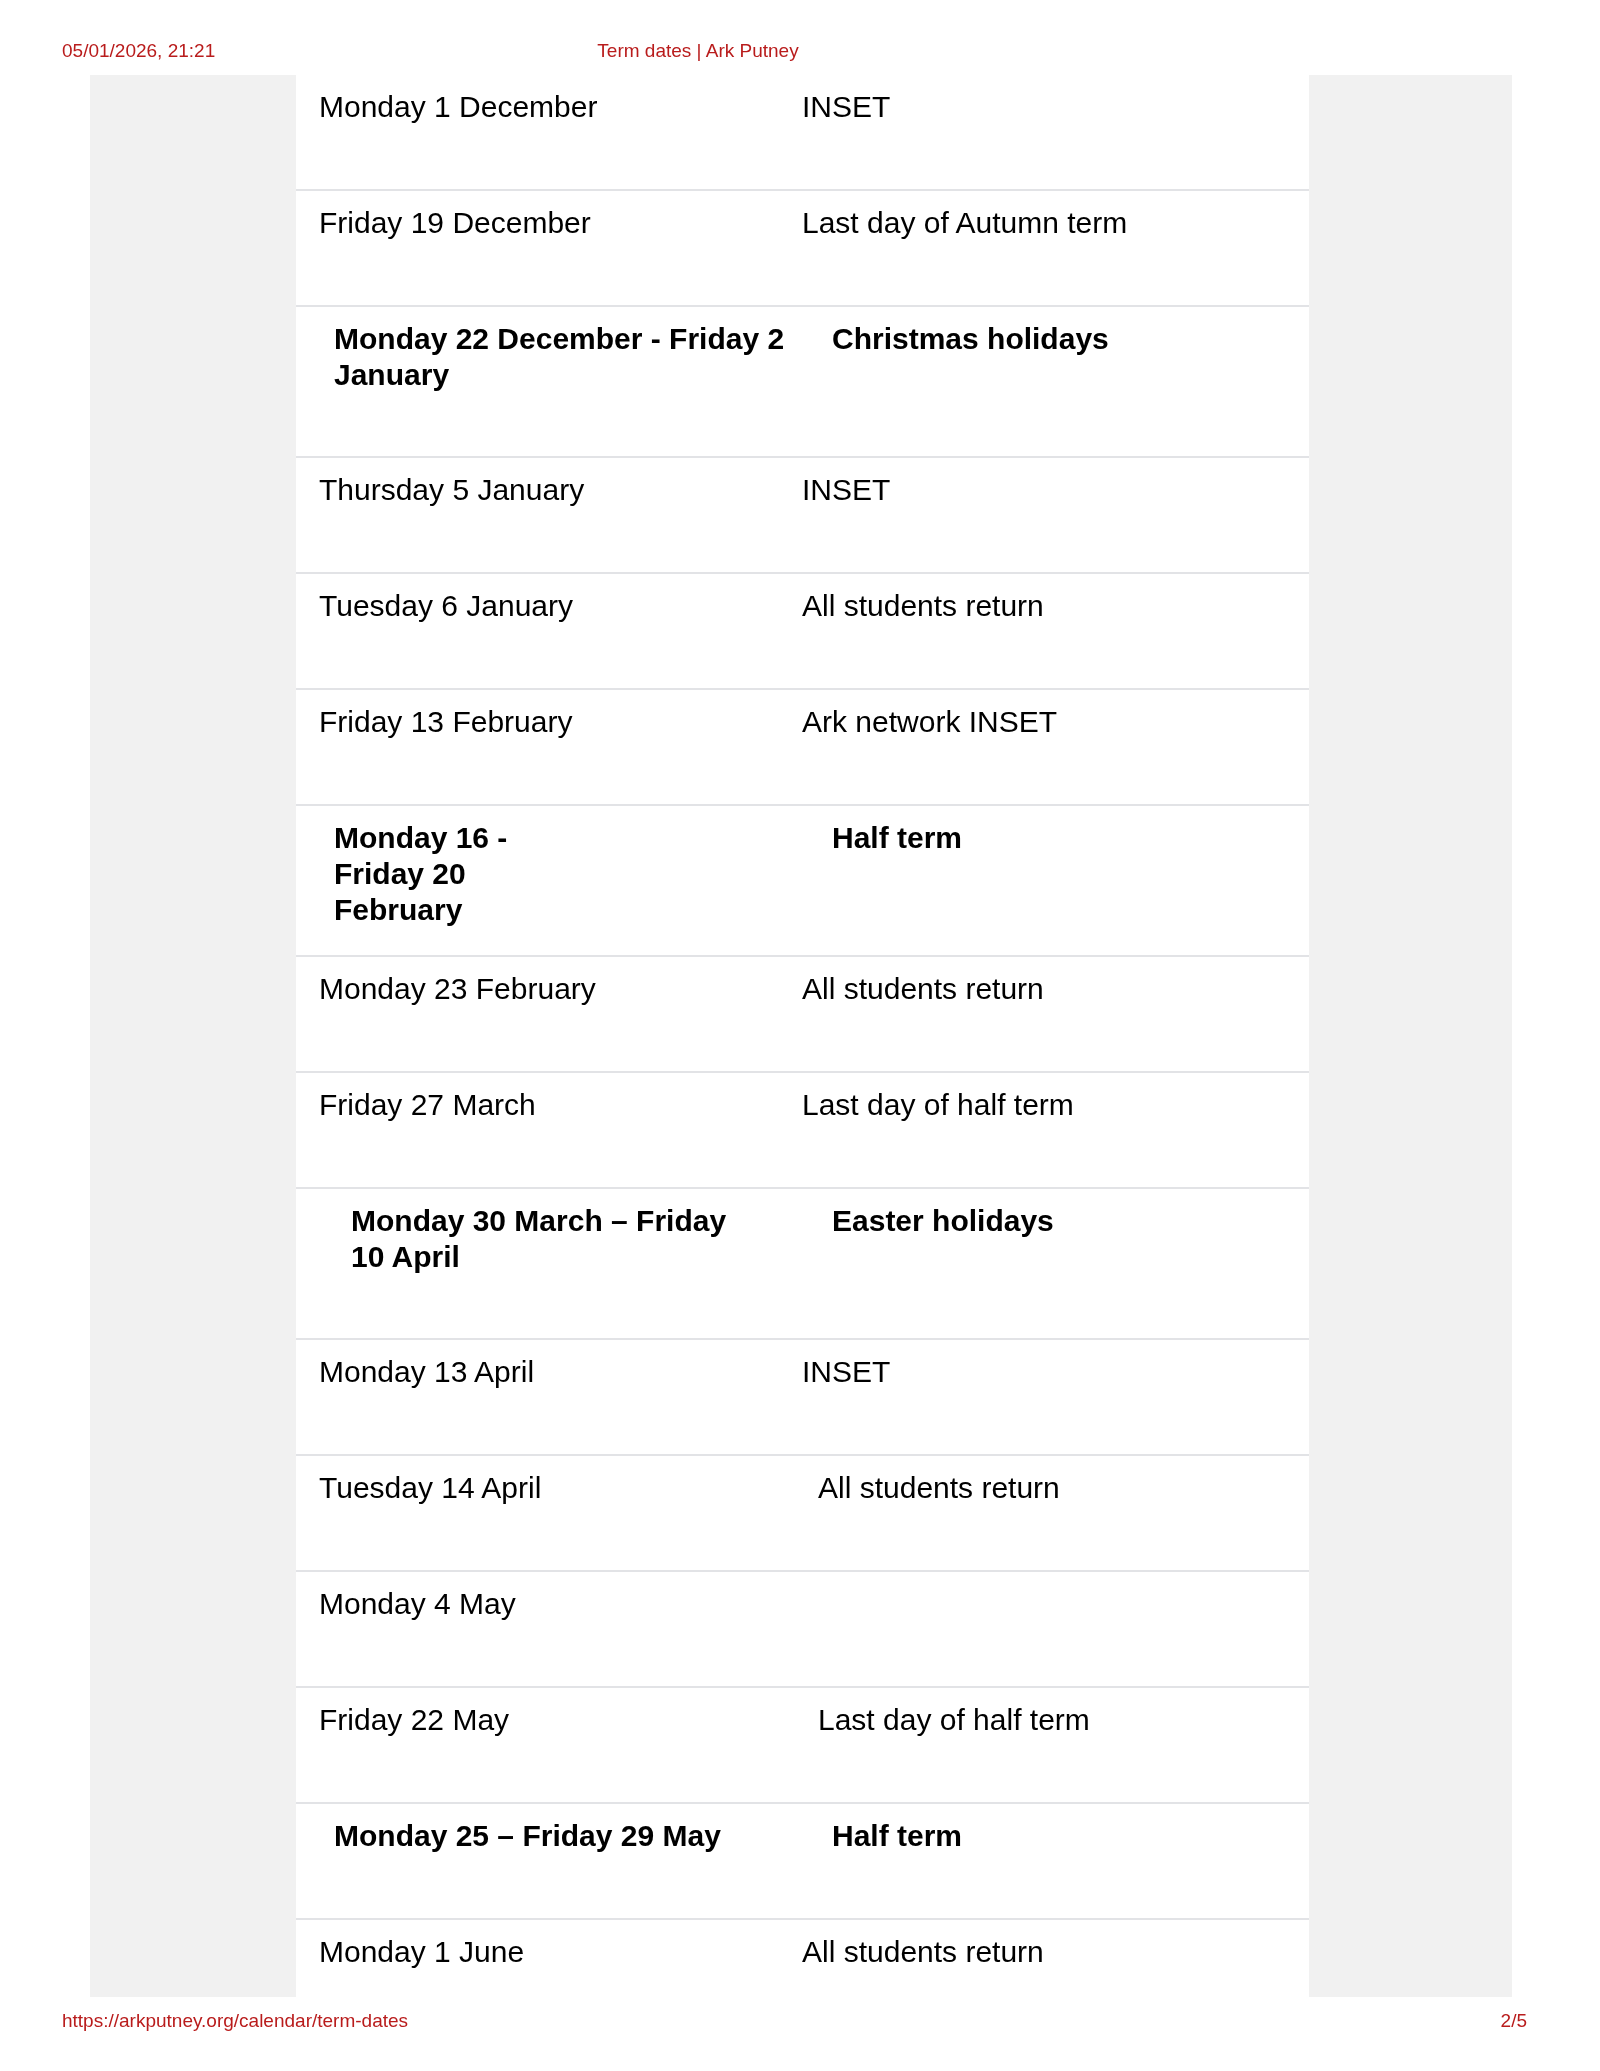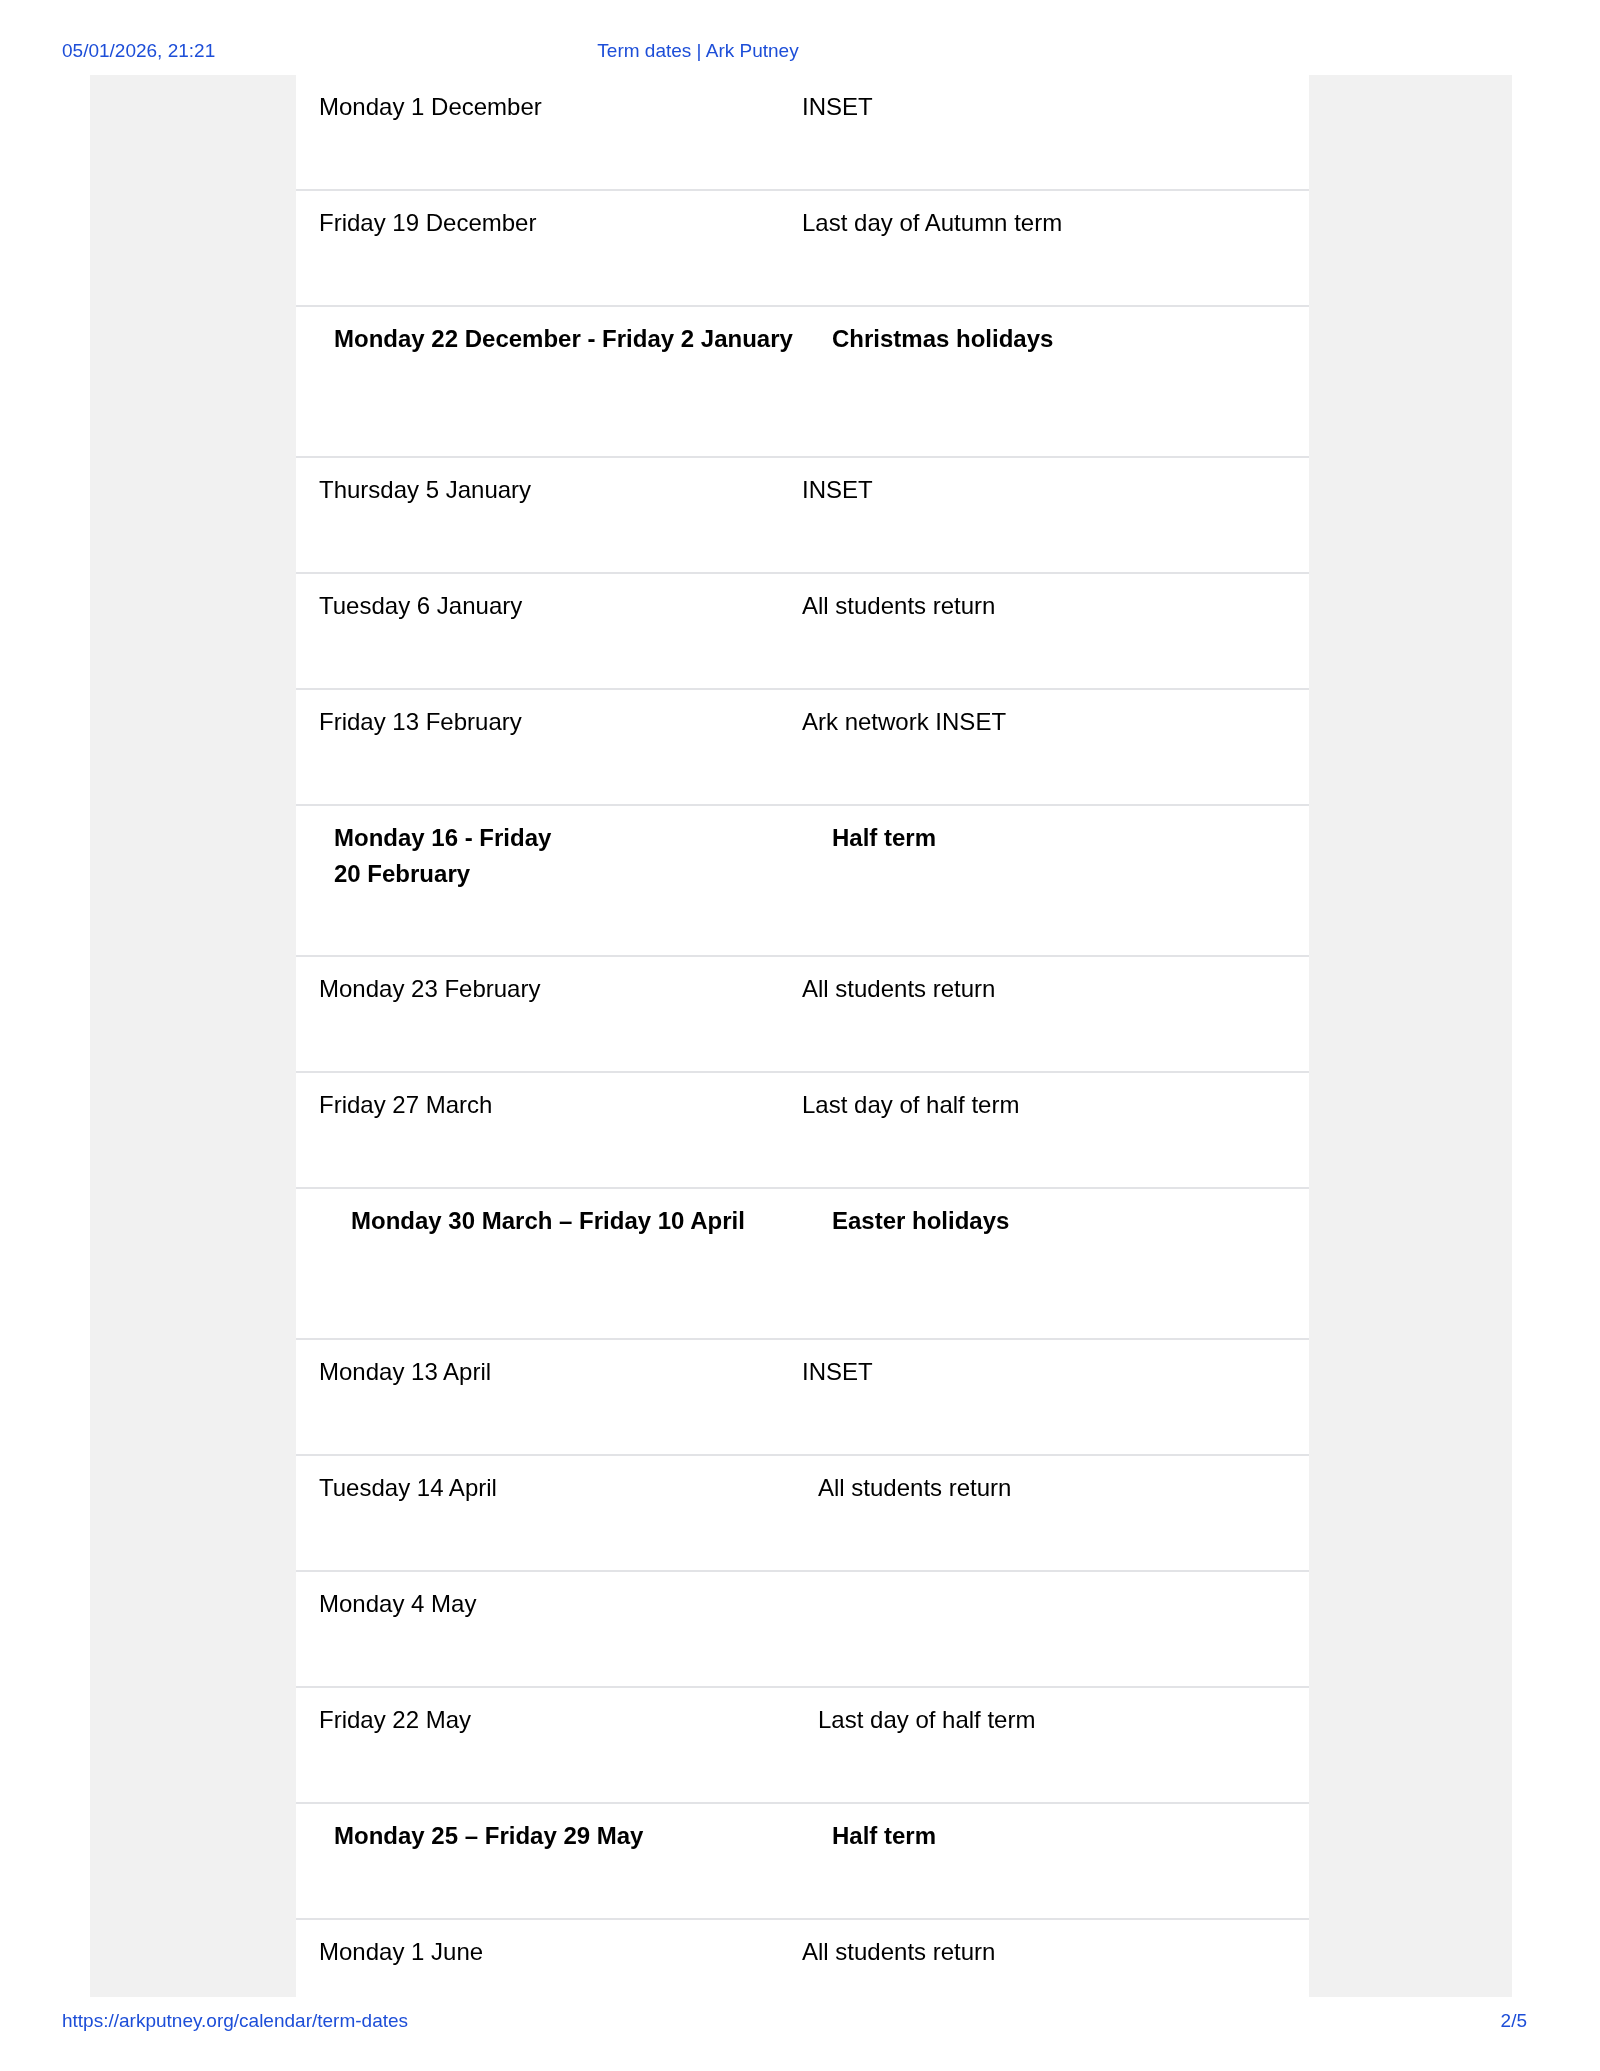--- a/index.html
+++ b/index.html
@@ -1,28 +1,28 @@
 <!DOCTYPE html>
 <html><head>
 <meta charset="utf-8">
 <style>
   html, body { margin:0; padding:0; background:#ffffff; }
   body { width:1600px; height:2071px; position:relative; overflow:hidden;
          font-family:"Liberation Sans", sans-serif; color:#000; }
-  .print-header, .print-footer { position:absolute; font-size:19px; color:#1d4ed8; }
+  .print-header, .print-footer { position:absolute; font-size:19px; color:#b91c1c; }
   .hdr-date { left:62px; top:40px; }
   .hdr-title { left:0; width:1396px; text-align:center; top:40px; }
   .ftr-url { left:62px; top:2010px; }
   .ftr-page { right:73px; top:2010px;text-align:center; }
   .page-bg { position:absolute; left:90px; top:75px; width:1422px; height:1922px; background:#f1f1f1; }
   .content { position:absolute; left:296px; top:75px; width:1013px; height:1922px; background:#ffffff; overflow:hidden; }
   .row { display:flex; border-bottom:2px solid #e2e3e6; box-sizing:border-box; }
   .row.normal { height:116px; }
   .row.double { height:151px; }
-  .cell { font-size:24px; line-height:36px; padding-top:14px; box-sizing:border-box; }
+  .cell { font-size:30px; line-height:36px; padding-top:14px; box-sizing:border-box; }
   .cell.date { width:506px; padding-left:23px; padding-right:20px; }
   .cell.event { flex:1; padding-left:0; }
   .cell.event.indent { padding-left:16px; }
   .bold .cell { font-weight:bold;margin-left:15px; }
 </style>
 </head>
 <body>
 
 <div class="print-header hdr-date">05/01/2026, 21:21</div>
 <div class="print-header hdr-title">Term dates | Ark Putney</div>

